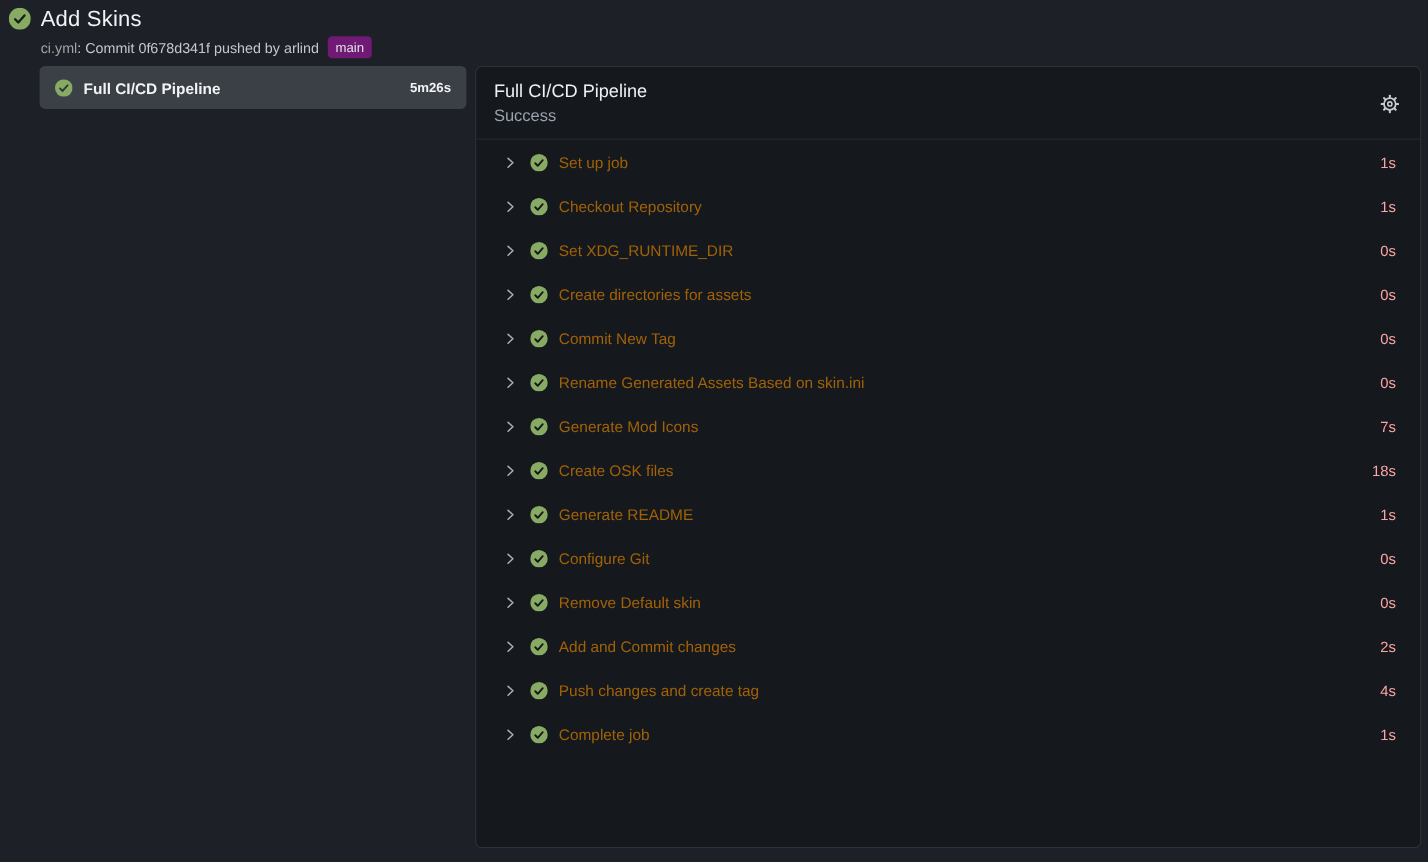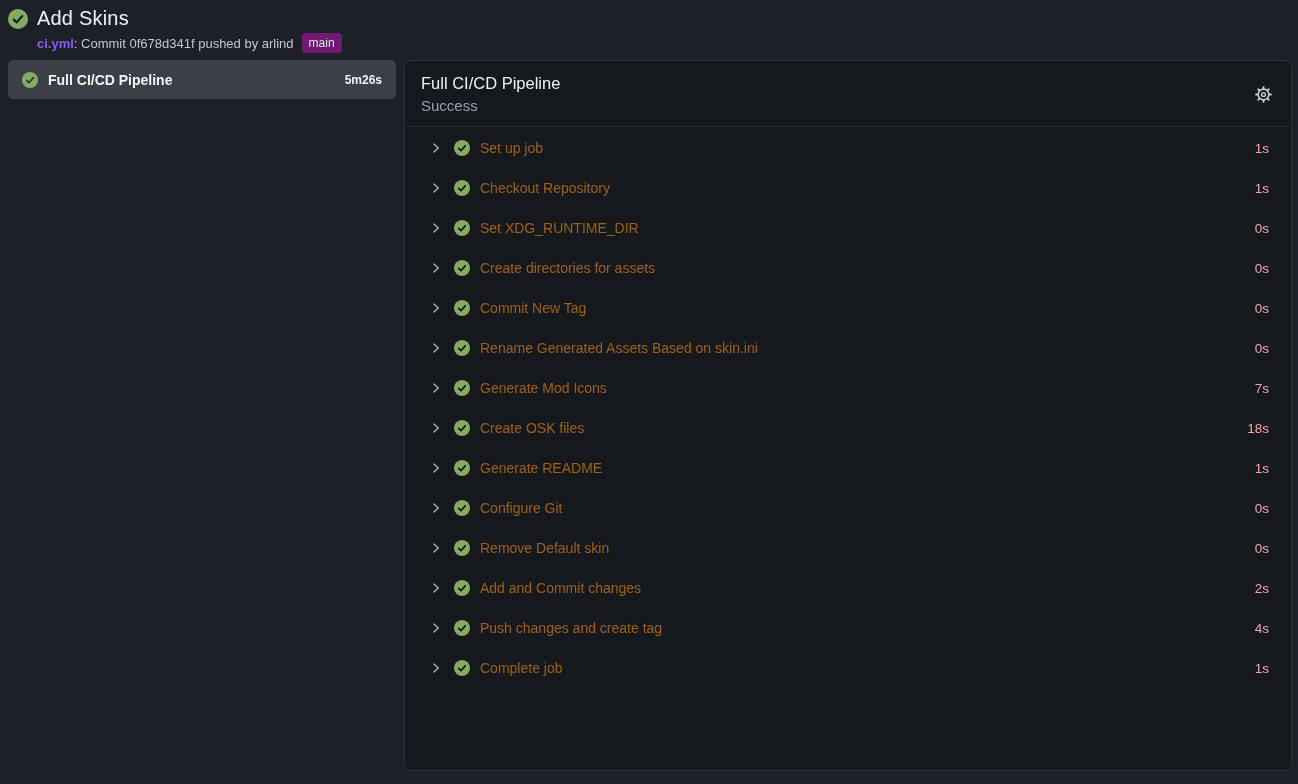--- a/index.html
+++ b/index.html
@@ -5,38 +5,38 @@
   * { box-sizing: border-box; margin: 0; padding: 0; }
   html, body { width: 1298px; height: 784px; overflow: hidden; }
   body {
     background: #1d2127;
     font-family: "Liberation Sans", "DejaVu Sans", sans-serif;
     color: #d8dbe0;
   }
 
   
   .run-header { padding: 7px 10px 0 8px; height: 56px; }
-  .title-row { display: flex; align-items: center; gap: 9px; }
+  .title-row { display: flex; gap: 9px; }
   .run-title { font-size: 20px; font-weight: 400; color: #f0f2f5; letter-spacing: 0.2px; }
   .subtitle {
     margin-left: 29px; margin-top: 3px;
     font-size: 13px; color: #c3c8ce; display: flex; align-items: center;
   }
   .subtitle span { white-space: pre; }
-  .wf-file { font-weight: 700; color: #8b5cf6; }
+  .wf-file { font-weight: 400; color: #a3a3a3; }
   .commit-hash, .author-name { color: #c3c8ce; }
   .branch-badge {
     display: inline-block; margin-left: 8px;
     background: #701a75; color: #dfe2e6;
     font-size: 12px; line-height: 1;
     padding: 4px 7px; border-radius: 4px;
   }
 
   
-  .content { display: flex; align-items: flex-start; }
+  .content { display: flex; align-items: flex-start; padding-left: 28px; }
 
   
   .jobs-sidebar { width: 404px; flex: 0 0 404px; padding: 4px 8px 0 8px; }
   .job-card {
     height: 39px; display: flex; align-items: center; gap: 10px;
     background: #3b4047; border-radius: 5px; padding: 0 14px;
     cursor: pointer;
   }
   .job-name { font-size: 14px; font-weight: 700; color: #f2f3f5; flex: 1; }
   .job-duration { font-size: 12px; font-weight: 700; color: #f2f3f5; }

